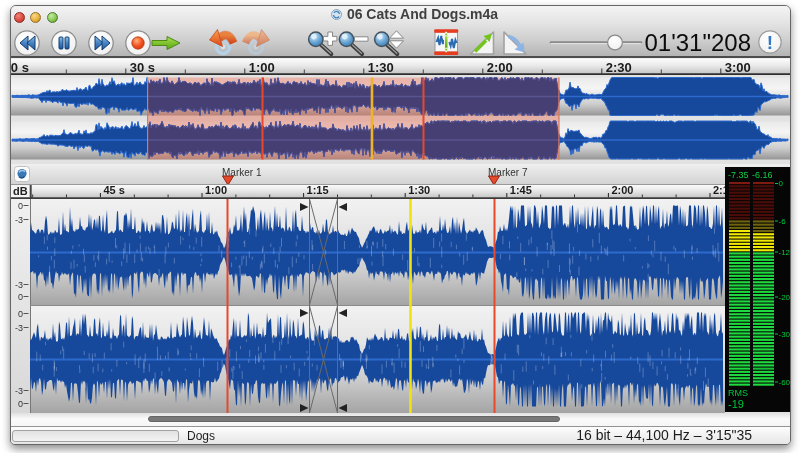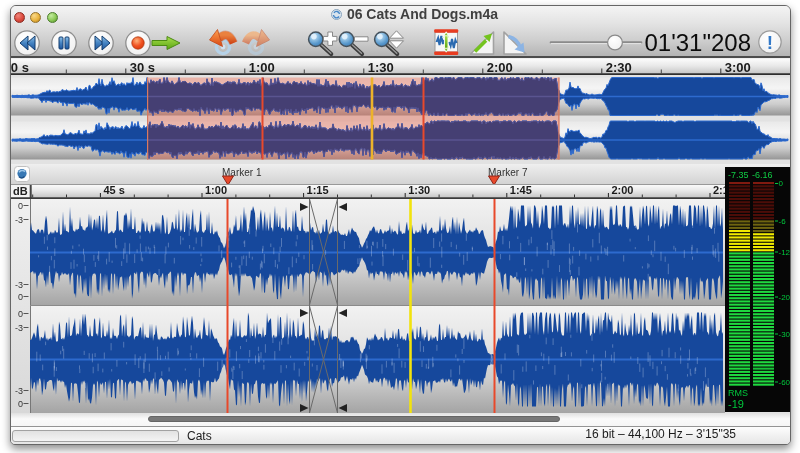--- a/index.html
+++ b/index.html
@@ -15,21 +15,21 @@
 #ovsvg{left:0;top:51.5px}
 #mstrip{left:0;top:158px;width:779px;height:20px;background:linear-gradient(#efefef,#d3d3d3)}
 #mstrip .mlbl{position:absolute;top:3px;font-size:10px;color:#333}
 #mainsvg{left:0;top:178px}
 #metersvg{left:714px;top:161px}
 #scrollrow{left:0;top:407px;width:779px;height:13px;background:linear-gradient(#e0e0e0,#fafafa 45%,#f6f6f6)}
 #thumb{position:absolute;left:137px;top:2.5px;width:412px;height:6.5px;background:#787878;border-radius:3.5px;border:1px solid #656565}
 #status{left:0;top:420px;width:779px;height:19px;background:linear-gradient(#fdfdfd,#e4e4e4);border-top:1px solid #949494;font-size:12px;color:#1c1c1c}
 #pbox{position:absolute;left:1px;top:2.5px;width:167px;height:12.5px;border:1px solid #a2a2a2;border-radius:3px;background:linear-gradient(#e2e2e2,#f4f4f4)}
 #ready{position:absolute;left:176px;top:1.5px}
-#sinfo{position:absolute;right:54px;top:0px;font-size:12px}
+#sinfo{position:absolute;right:38px;top:0px;font-size:14px}
 text{font-family:"Liberation Sans",sans-serif}
 </style></head><body>
 <div id="win">
  <div id="chrome">
   <div class="tl" id="tlr"></div>
       <div class="tl" id="tly"></div>
       <div class="tl" id="tlg"></div>
   <div id="title"><svg width="13" height="13" style="vertical-align:-2px" viewBox="0 0 13 13">
           <circle cx="6.5" cy="6.5" r="5" fill="#d8e4ee" stroke="#8aa4bc"></circle>
           <path d="M3.5 7a3 3 0 0 0 5.5 1.5M9.5 6A3 3 0 0 0 4 4.8" stroke="#4888c8" stroke-width="1.4" fill="none"></path>
@@ -433,15 +433,15 @@
       <path d="M50 215.0H53" stroke="#00c83c" stroke-width="1"></path>
       <text x="53.5" y="217.8" font-size="8" fill="#00c83c">-60</text>
       <text x="3" y="229" font-size="9" fill="#00c83c">RMS</text>
       <text x="3" y="241" font-size="11" fill="#00c83c">-19</text>
  </svg>
  <div id="scrollrow">
       <div id="thumb"></div>
     </div>
  <div id="status">
    <div id="pbox"></div>
-      <span id="ready">Cats</span>
+      <span id="ready">Dogs</span>
    <span id="sinfo">16 bit – 44,100 Hz – 3'15"35</span>
  </div>
 </div>
 </body></html>

